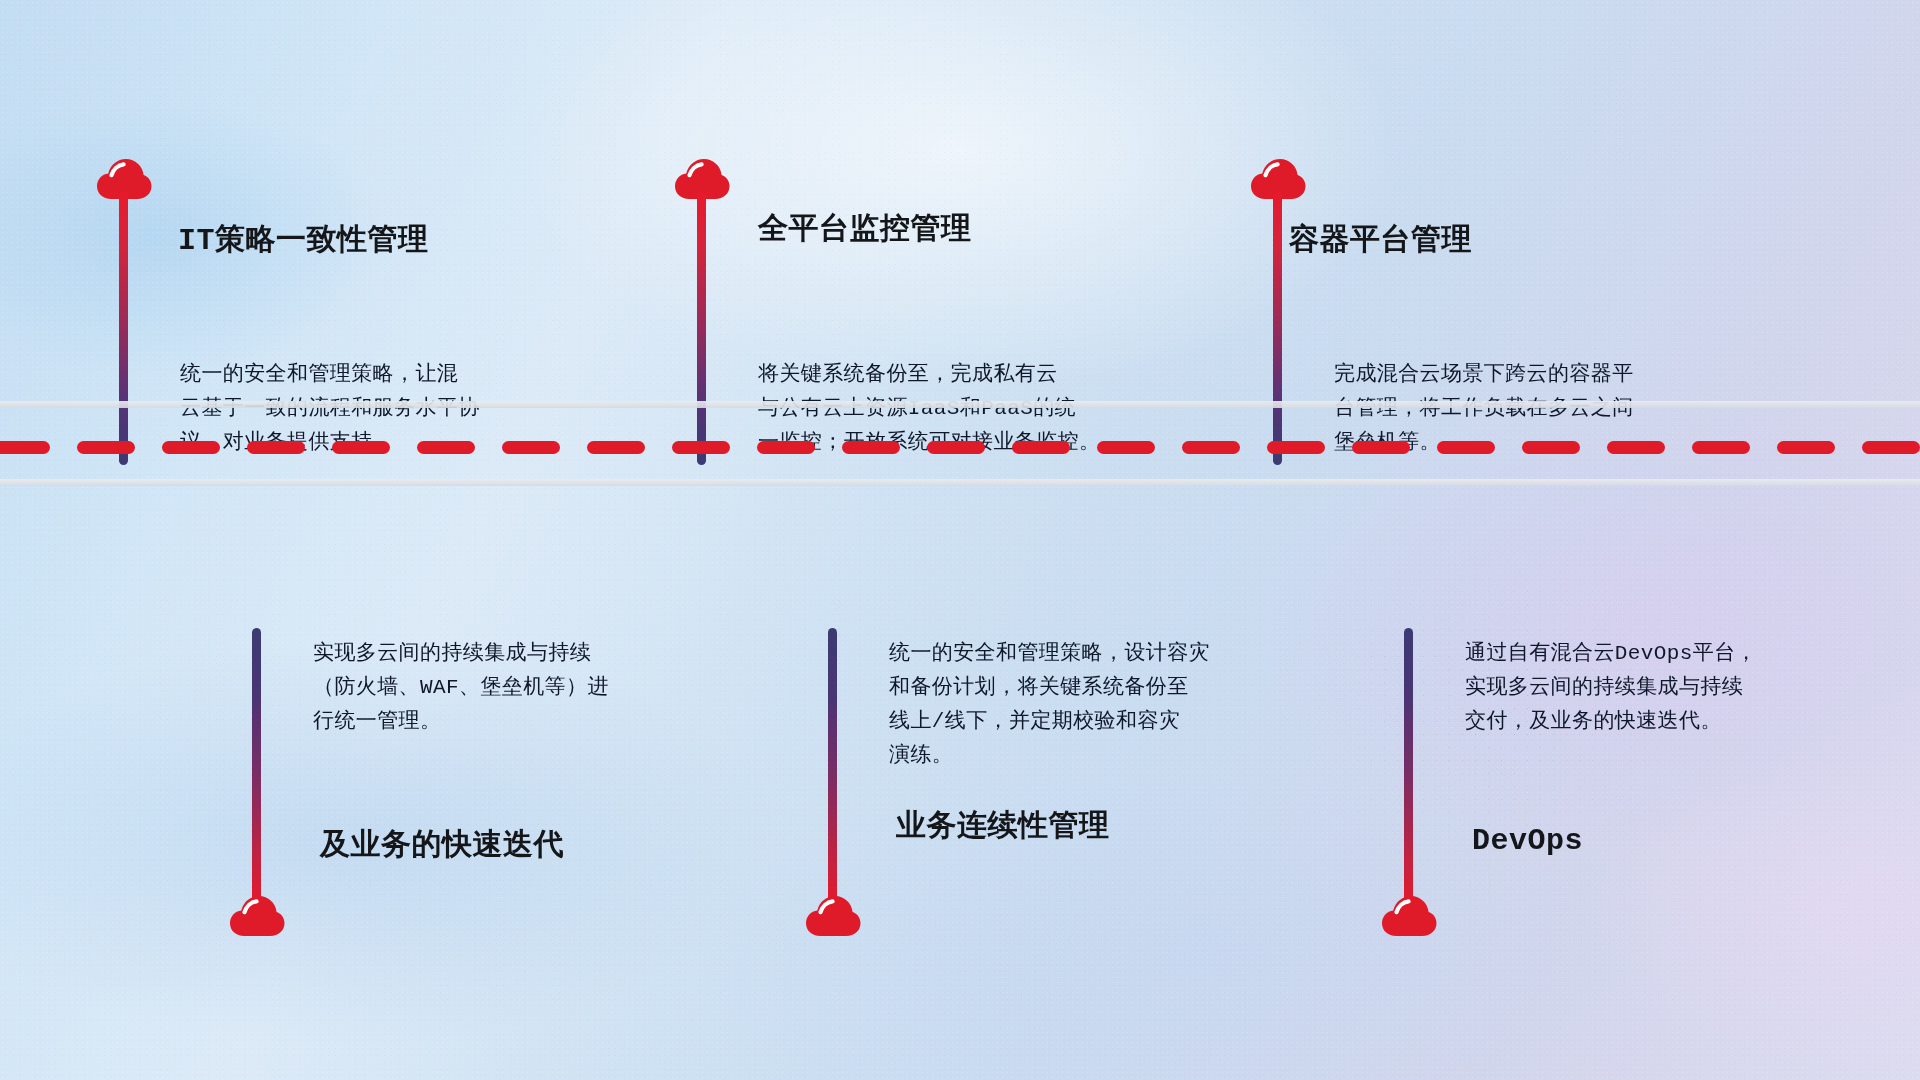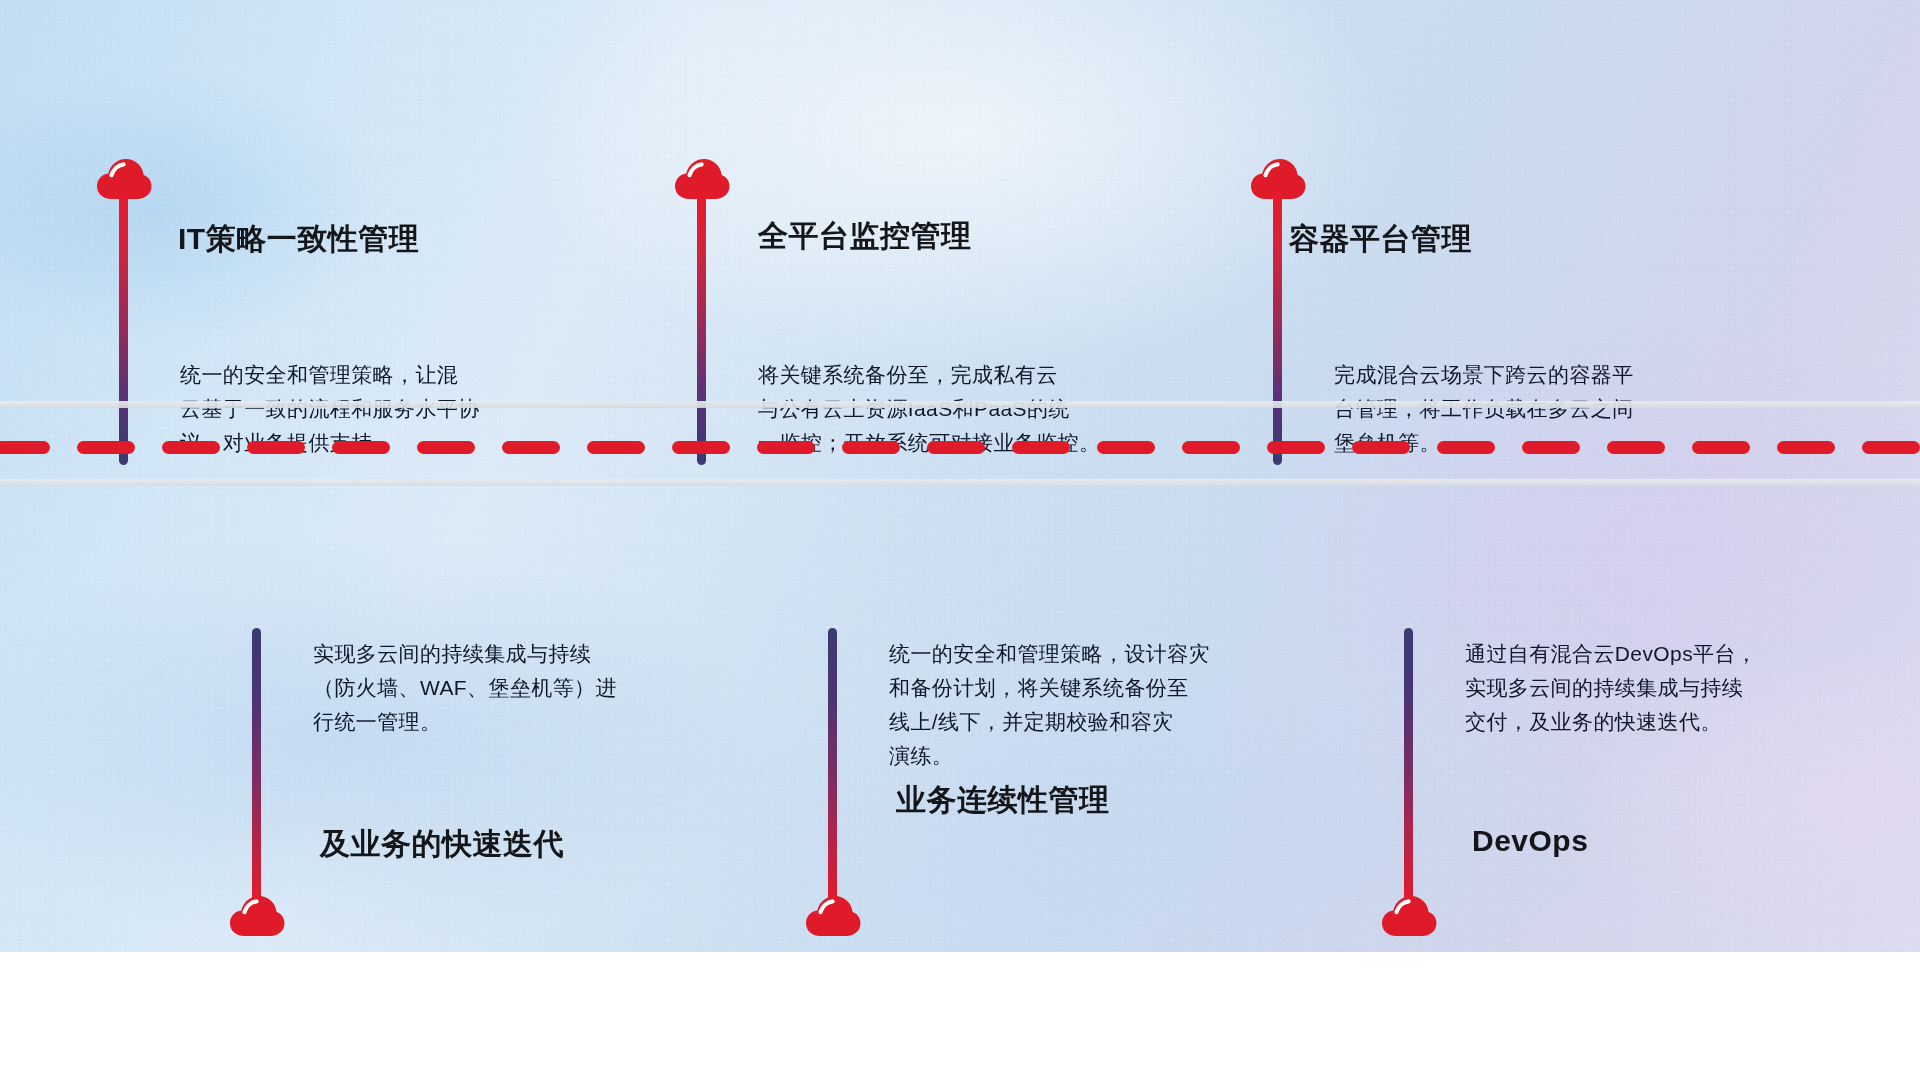--- a/index.html
+++ b/index.html
@@ -6,23 +6,24 @@
   * { margin:0; padding:0; box-sizing:border-box; }
 
   html, body {
     width:1920px; height:1080px;
     overflow:hidden;
     font-family:"Liberation Sans","DejaVu Sans",sans-serif;
   }
 
   #stage {
     position:relative;
-    width:1920px; height:952px;
+    width:1920px; height:1080px;
     overflow:hidden;
     background:#cfe0f0;
+    font-family:Liberation Mono, monospace;
   }
 
   
   .bg {
     position:absolute; inset:0;
     pointer-events:none;
   }
   .bg-base {
     background:
       linear-gradient(115deg,
@@ -160,21 +161,21 @@
   </div>
 
   <div class="card">
     <div class="cloud" style="left:674px; top:158px;">
       <svg viewBox="0 0 56 42" xmlns="http://www.w3.org/2000/svg">
         <path d="M15.5 41 C6.6 41 1 35.3 1 28.2 C1 21.6 5.9 16.3 12.3 15.6 C14.1 7.2 21.3 1 30 1 C39.2 1 46.8 8 47.6 17.1 C52.3 18.7 55.5 23 55.5 28.2 C55.5 35.3 49.6 41 41.1 41 Z" fill="#e01b29"></path>
         <path d="M15.5 17.2 C17.3 11.2 22.1 7.0 27.6 6.4" stroke="#ffffff" stroke-width="4.2" stroke-linecap="round" fill="none"></path>
       </svg>
     </div>
     <div class="bar down" style="left:697px; top:192px; height:273px;"></div>
-    <div class="card-title" style="left:758px; top:216px;text-align:center;">全平台监控管理</div>
+    <div class="card-title" style="left:758px; top:208px;text-align:center;">全平台监控管理</div>
     <div class="card-body" style="left:758px; top:358px; width:450px;">将关键系统备份至，完成私有云
 与公有云上资源IaaS和PaaS的统
 一监控；开放系统可对接业务监控。</div>
   </div>
 
   <div class="card">
     <div class="cloud" style="left:1250px; top:158px;">
       <svg viewBox="0 0 56 42" xmlns="http://www.w3.org/2000/svg">
         <path d="M15.5 41 C6.6 41 1 35.3 1 28.2 C1 21.6 5.9 16.3 12.3 15.6 C14.1 7.2 21.3 1 30 1 C39.2 1 46.8 8 47.6 17.1 C52.3 18.7 55.5 23 55.5 28.2 C55.5 35.3 49.6 41 41.1 41 Z" fill="#e01b29"></path>
         <path d="M15.5 17.2 C17.3 11.2 22.1 7.0 27.6 6.4" stroke="#ffffff" stroke-width="4.2" stroke-linecap="round" fill="none"></path>
@@ -230,21 +231,21 @@
       </svg>
     </div>
   </div>
 
   <div class="card">
     <div class="bar up" style="left:828px; top:628px; height:280px;"></div>
     <div class="card-body" style="left:889px; top:637px; width:440px;">统一的安全和管理策略，设计容灾
 和备份计划，将关键系统备份至
 线上/线下，并定期校验和容灾
 演练。</div>
-    <div class="card-title" style="left:896px; top:780px;">业务连续性管理</div>
+    <div class="card-title" style="left:896px; top:805px;">业务连续性管理</div>
     <div class="cloud" style="left:805px; top:895px;">
       <svg viewBox="0 0 56 42" xmlns="http://www.w3.org/2000/svg">
         <path d="M15.5 41 C6.6 41 1 35.3 1 28.2 C1 21.6 5.9 16.3 12.3 15.6 C14.1 7.2 21.3 1 30 1 C39.2 1 46.8 8 47.6 17.1 C52.3 18.7 55.5 23 55.5 28.2 C55.5 35.3 49.6 41 41.1 41 Z" fill="#e01b29"></path>
         <path d="M15.5 17.2 C17.3 11.2 22.1 7.0 27.6 6.4" stroke="#ffffff" stroke-width="4.2" stroke-linecap="round" fill="none"></path>
       </svg>
     </div>
   </div>
 
   <div class="card">
     <div class="bar up" style="left:1404px; top:628px; height:280px;"></div>

